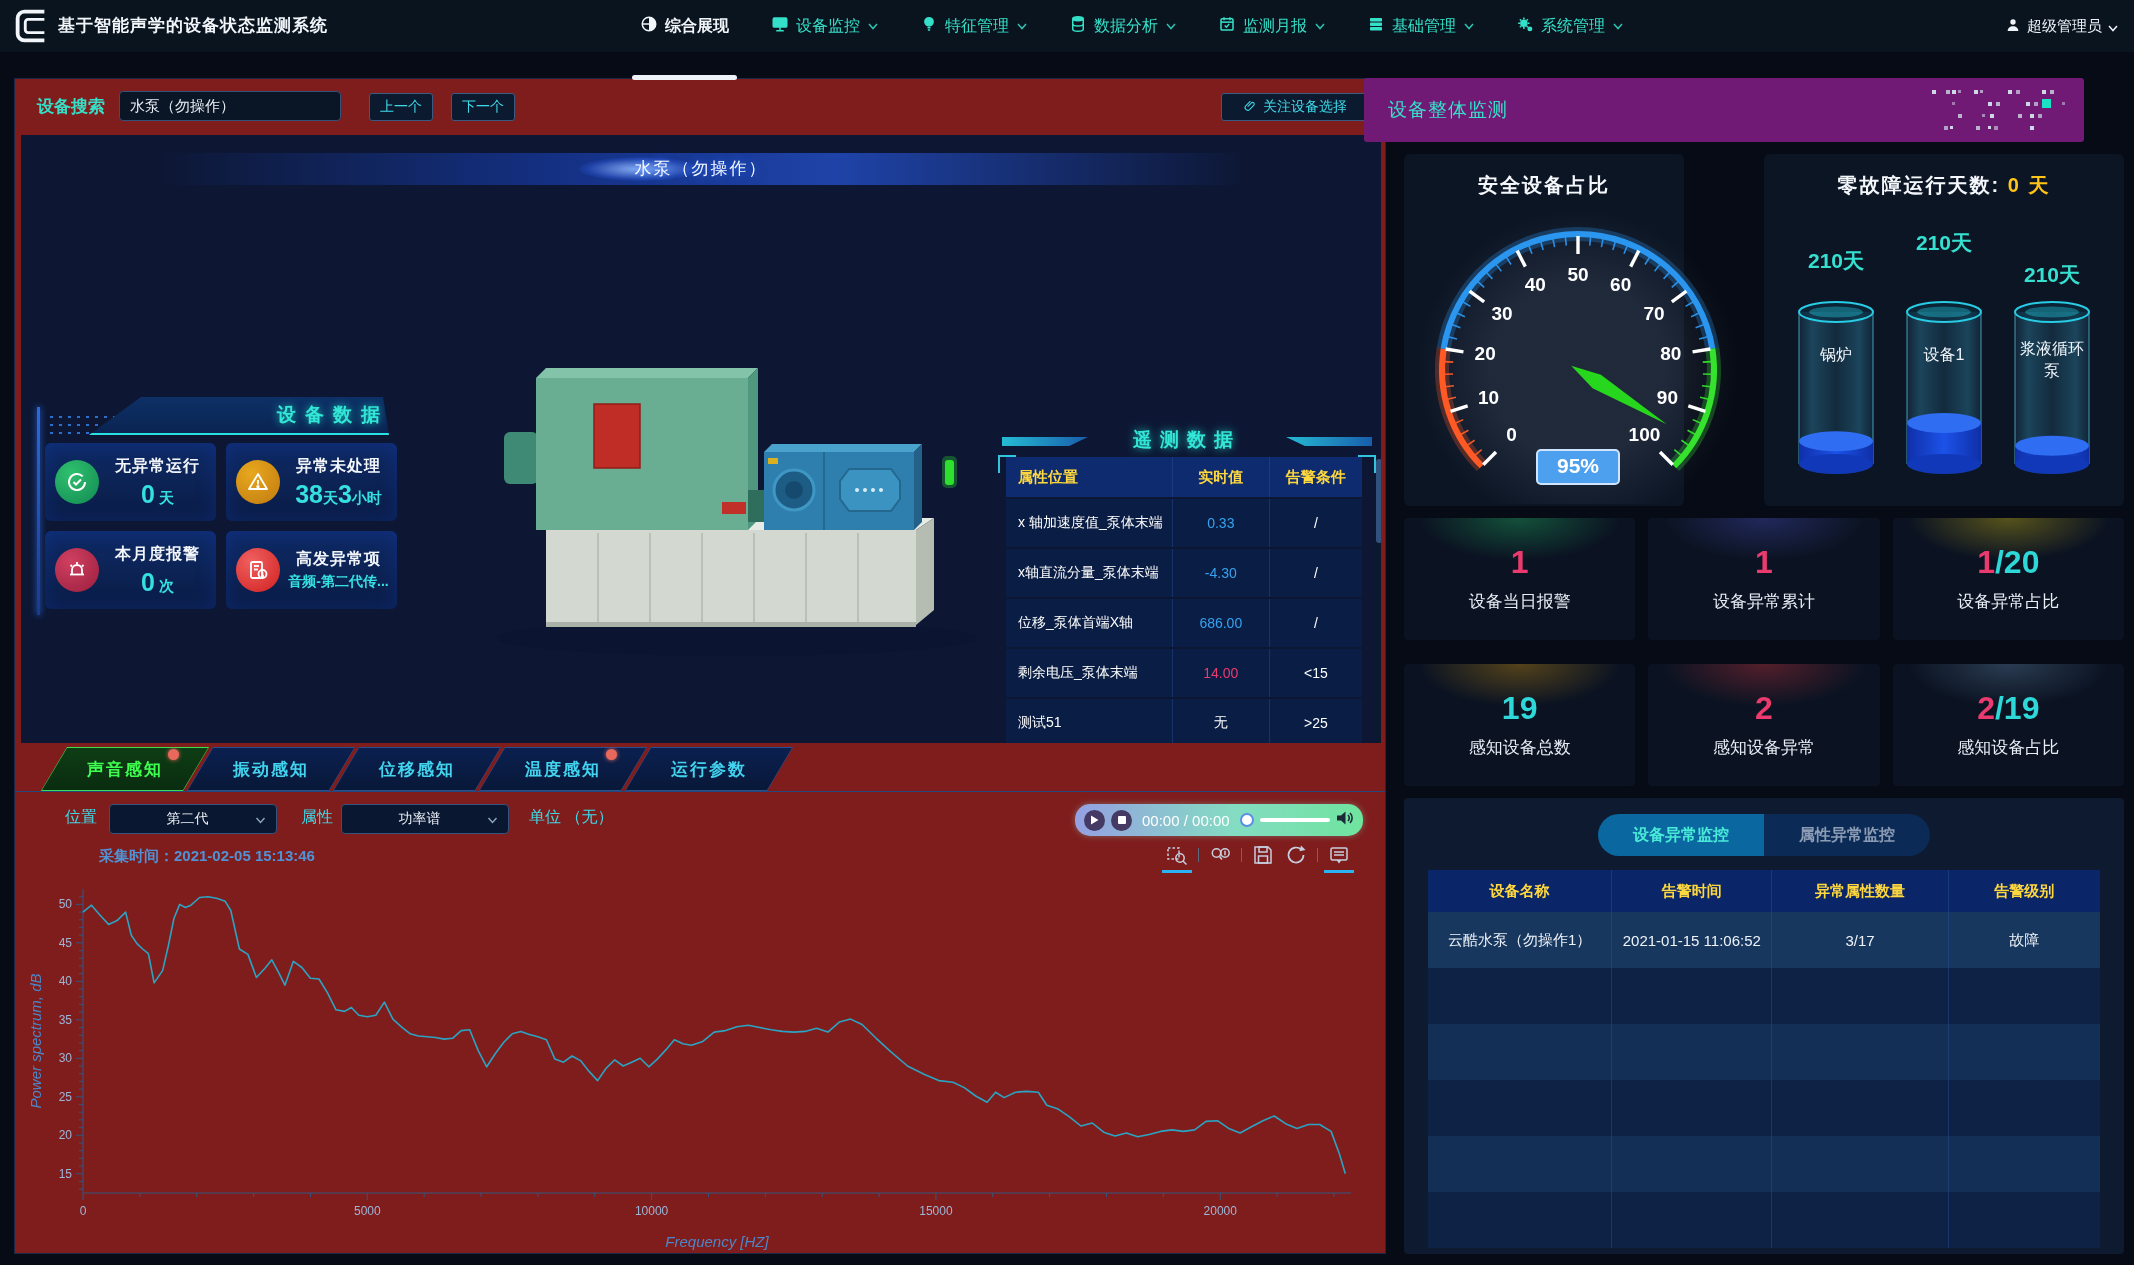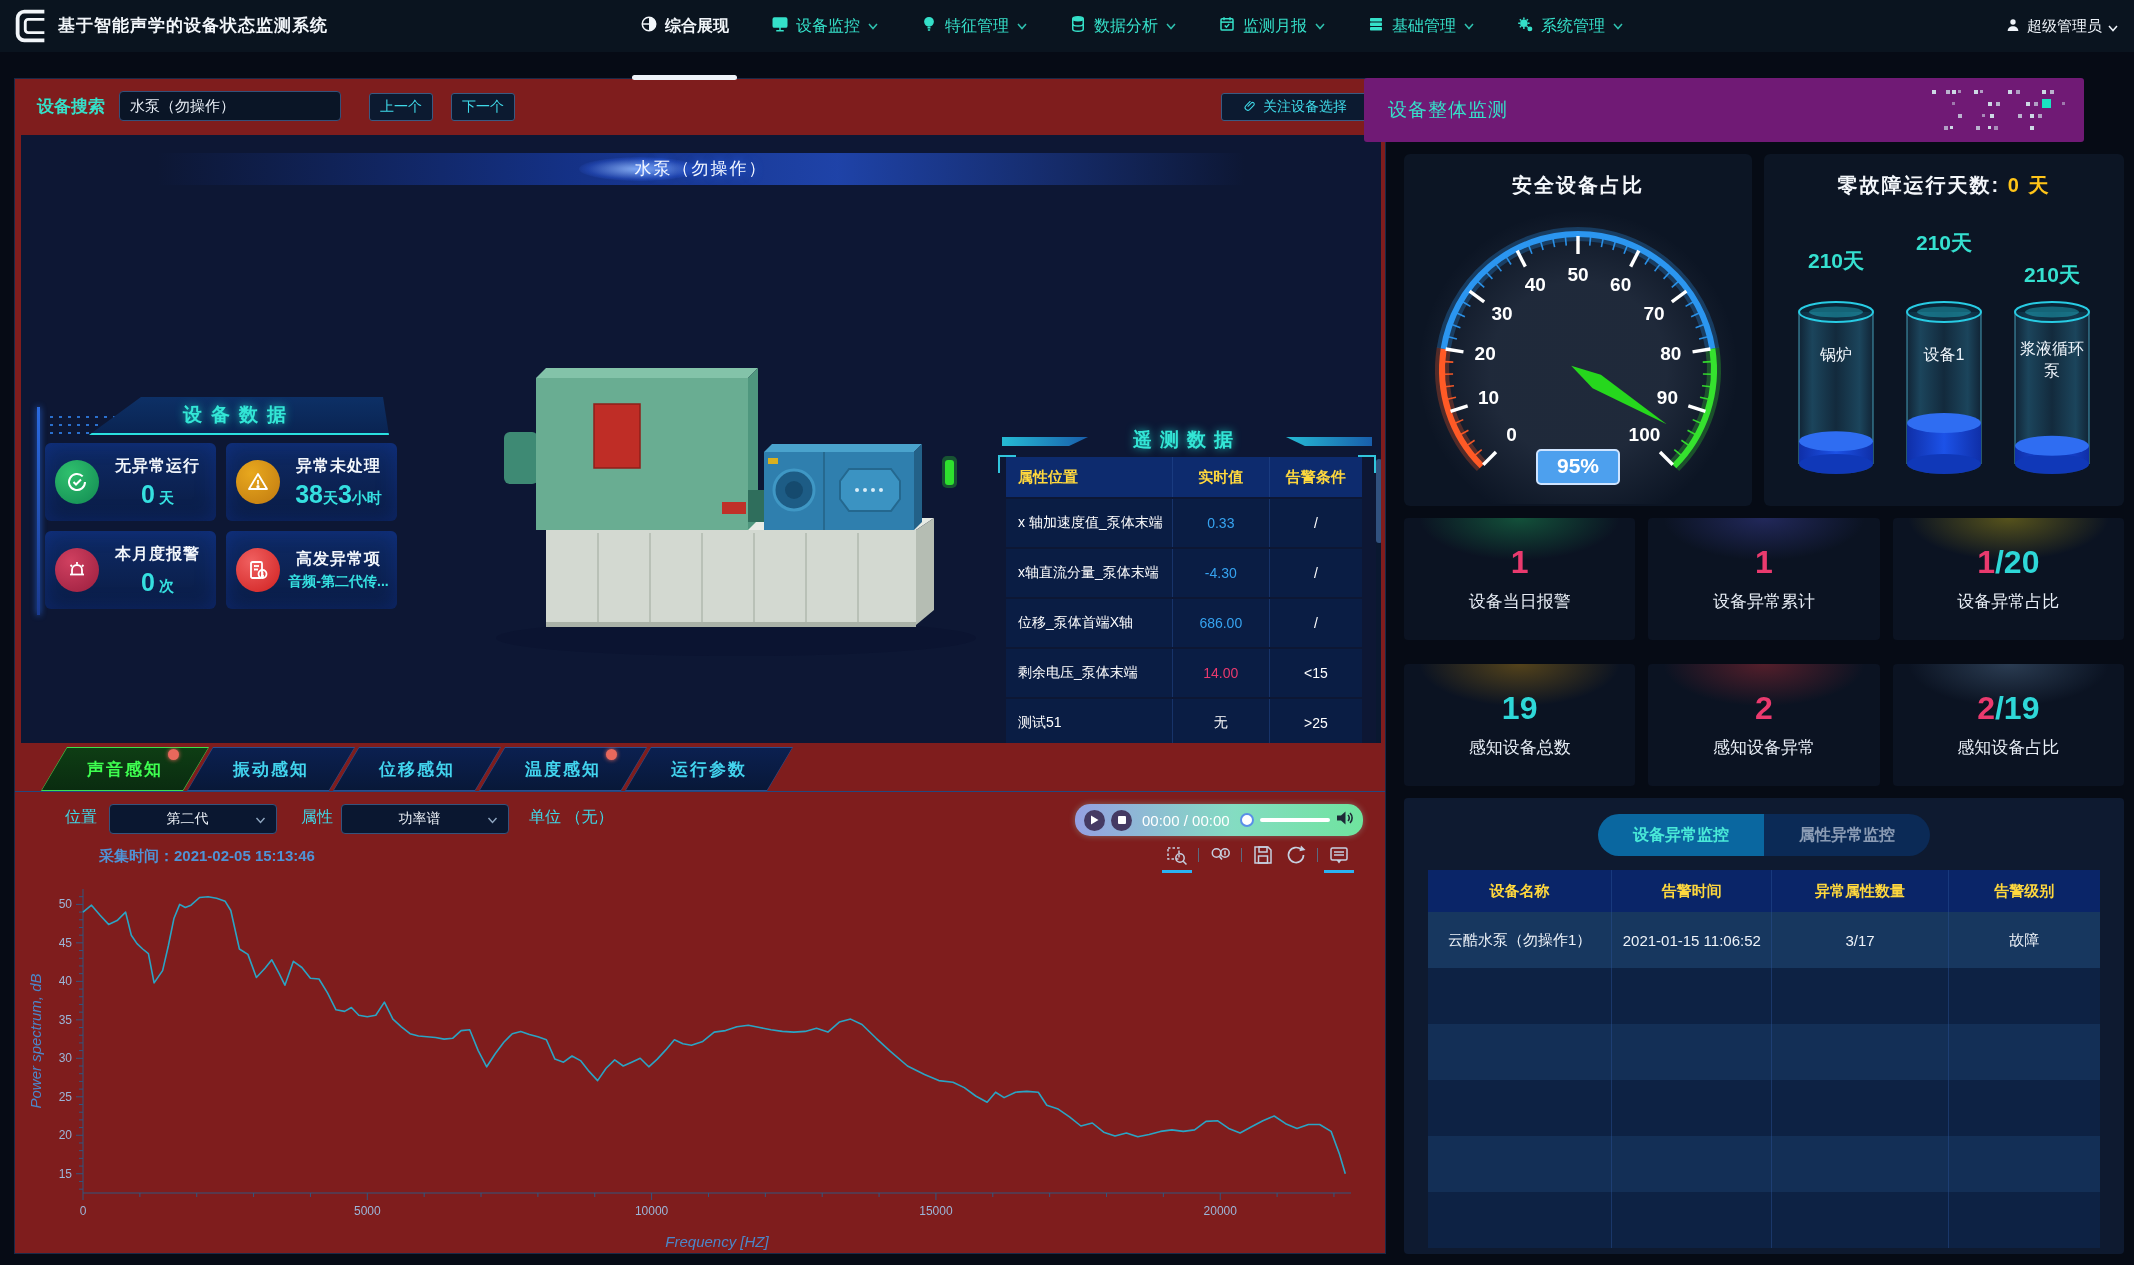--- a/index.html
+++ b/index.html
@@ -46,21 +46,21 @@
   
   .dd-overlay{position:absolute;left:10px;top:262px;width:368px;height:218px;}
   .dd-overlay::before{content:"";position:absolute;left:6px;top:10px;bottom:0;width:3px;
       background:linear-gradient(180deg,#2a6ae0,#1a3a90);box-shadow:0 0 6px #2a6ae0;}
   .dd-dots{position:absolute;left:16px;top:16px;width:96px;height:22px;opacity:.85;
       background-image:radial-gradient(#2f7fe8 1.3px,transparent 1.5px);background-size:9px 8px;}
   .dd-header{position:absolute;left:58px;top:0;width:300px;height:36px;
       background:linear-gradient(180deg,#0d3066,#0a2452);
       clip-path:polygon(52px 0,calc(100% - 6px) 0,100% 100%,0 100%);
       border-bottom:2px solid #2ae0e0;}
-  .dd-header span{position:absolute;left:0;right:0;text-align:center;line-height:36px;color:#33e6d6;
+  .dd-header span{position:absolute;left:0;right:0;text-align:right;line-height:36px;color:#33e6d6;
       font-size:19px;font-weight:bold;letter-spacing:9px;text-shadow:0 0 8px #18b8b0;}
   .dd-cards{position:absolute;left:14px;top:46px;width:352px;display:grid;
       grid-template-columns:1fr 1fr;gap:10px;}
   .dd-card{height:78px;border-radius:6px;background:linear-gradient(180deg,#0e2a66,#0a1c44);
       box-shadow:inset 0 0 20px rgba(20,60,180,.35);display:flex;align-items:center;padding:0 8px 0 10px;
       box-sizing:border-box;gap:8px;}
   .dd-ico{width:44px;height:44px;border-radius:50%;flex:0 0 44px;display:flex;align-items:center;
       justify-content:center;}
   .dd-txt{flex:1;text-align:center;}
   .dd-title{color:#f2f6fb;font-size:16px;font-weight:bold;letter-spacing:1px;}
@@ -139,21 +139,21 @@
   .ticklbl{fill:#9cb6d8;font-size:12px;}
   .axtitle{fill:#4c86c8;font-size:15px;font-style:italic;}
 
   
   .rp-header{position:absolute;left:1364px;top:78px;width:720px;height:64px;background:#701a75;
       border-radius:3px;}
   .rp-title{position:absolute;left:24px;top:0;line-height:64px;color:#35e0c9;font-size:19px;letter-spacing:1px;}
   .rp-dots{position:absolute;right:14px;top:6px;}
 
   .card{position:absolute;background:#0c1524;border-radius:6px;}
-  .gauge-card{left:1404px;top:154px;width:348px;height:352px;}
+  .gauge-card{left:1404px;top:154px;width:280px;height:352px;}
   .cyl-card{left:1764px;top:154px;width:360px;height:352px;}
   .card-title{text-align:center;color:#f4f7fb;font-size:20px;font-weight:bold;margin-top:18px;
       letter-spacing:2px;}
   .cyl-title .yellow{color:#ffc418;}
   #gauge-svg{position:absolute;left:4px;top:44px;}
   #cyl-svg{position:absolute;left:10px;top:58px;}
   #cyl-svg text{font-family:"Liberation Sans",sans-serif;}
 
   .stats-grid{position:absolute;left:1404px;top:518px;width:720px;height:268px;display:grid;
       grid-template-columns:repeat(3,1fr);grid-template-rows:1fr 1fr;gap:24px 13px;}

